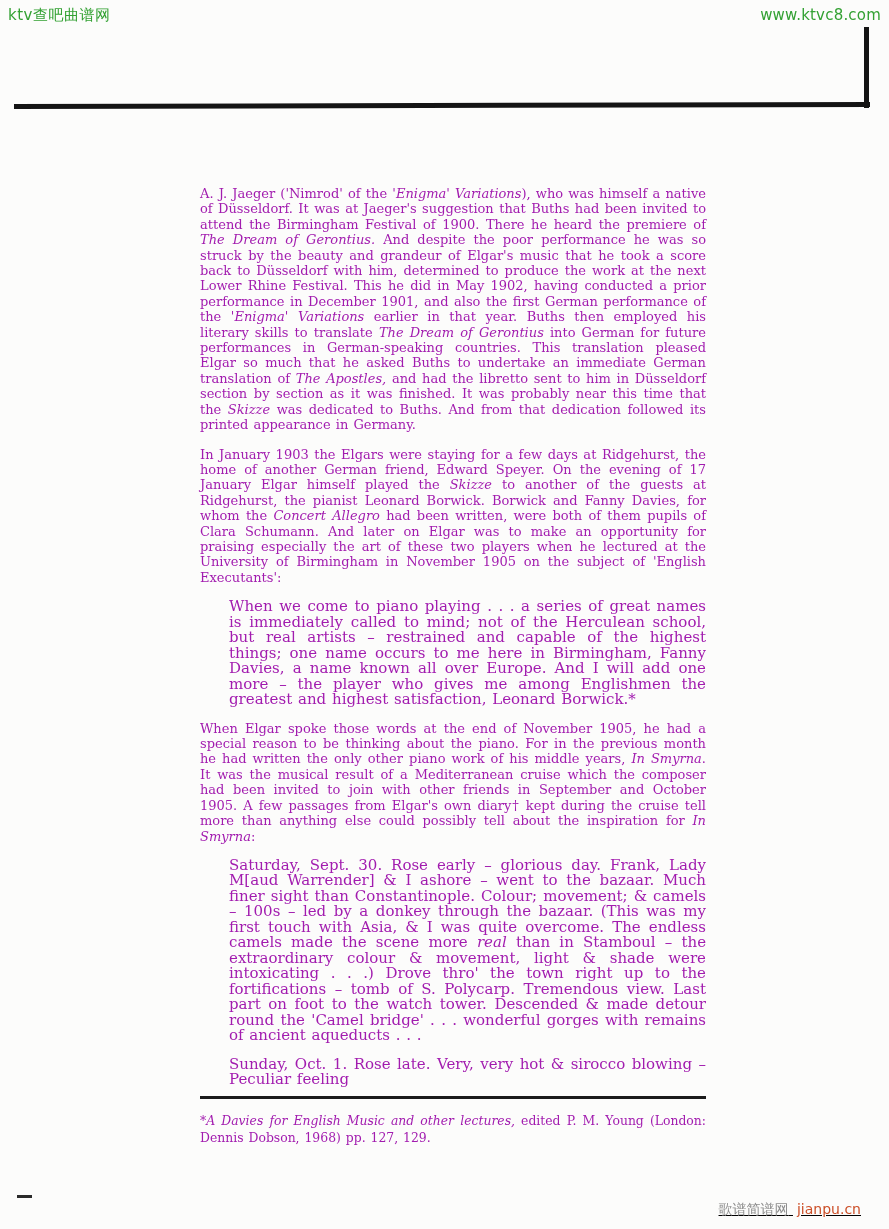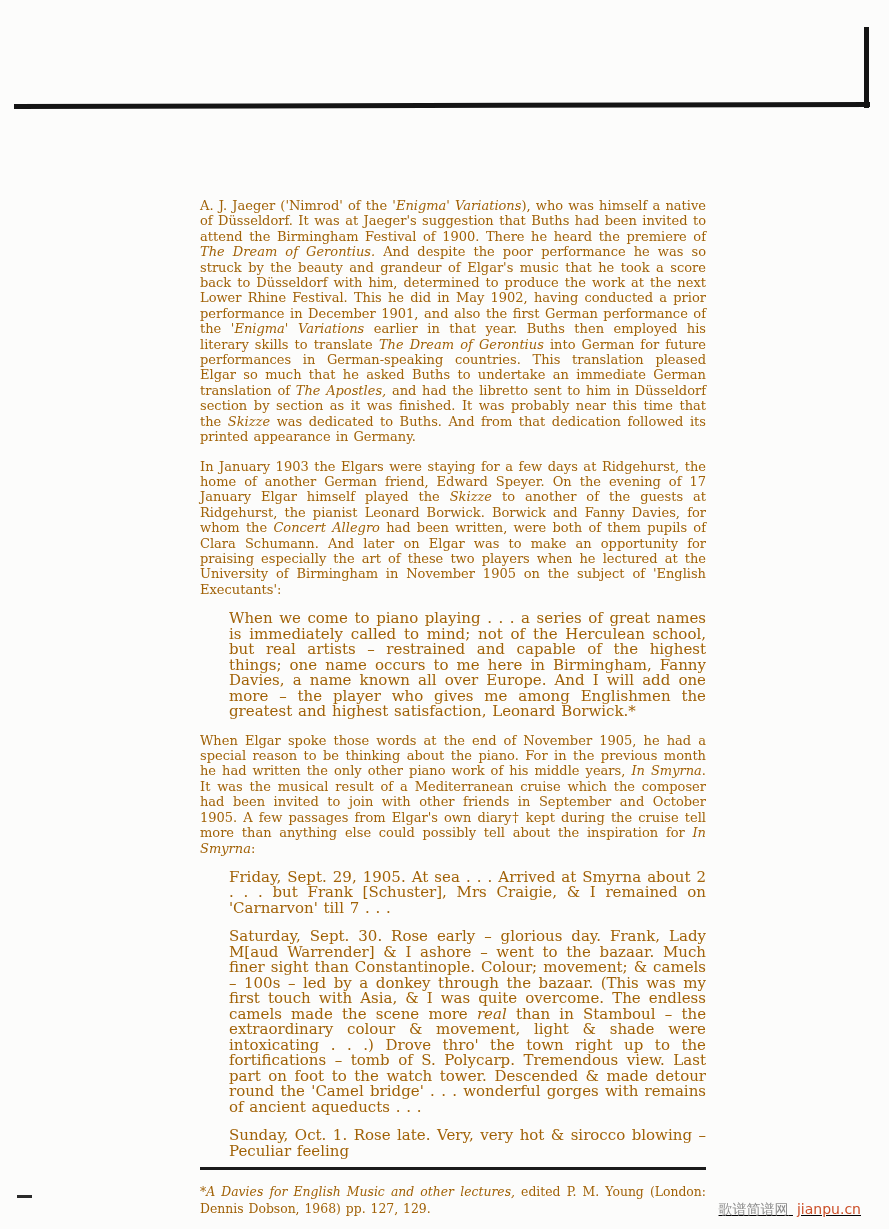--- a/index.html
+++ b/index.html
@@ -43,23 +43,23 @@
   .corner-dash {
     position: absolute;
     left: 17px; top: 1195px;
     width: 15px; height: 3px;
     background: #2a2a2a;
   }
 
   
   .text-block {
     position: absolute;
-    left: 200px; top: 198px;
+    left: 200px; top: 186px;
     width: 506px;
-    color: #a16207;
+    color: #a21caf;
   }
   .text-block p {
     margin: 0;
     text-align: justify;
     word-spacing: 1px;
   }
   p.body {
     font-size: 13px;
     line-height: 15.4px;
     margin-bottom: 14px;
@@ -92,35 +92,38 @@
     text-decoration: underline;
   }
   .wm-gray   { color: #8e8e8e; }
   .wm-orange { color: #cc4f28; margin-left: 4px; }
 </style>
 </head>
 <body>
 
 <div class="canvas">
 
+  <div class="site-header">
+    <span class="site-name">ktv查吧曲谱网</span>
+    <span class="site-url">www.ktvc8.com</span>
+  </div>
 
   <div class="border-v"></div>
   <div class="border-h"></div>
 
   <div class="text-block">
 
     <p class="body"><span>A. J. Jaeger ('Nimrod' of the </span><i>'Enigma' Variations</i><span>), who was himself a native of Düsseldorf. It was at Jaeger's suggestion that Buths had been invited to attend the Birmingham Festival of 1900. There he heard the premiere of </span><i>The Dream of Gerontius.</i><span> And despite the poor performance he was so struck by the beauty and grandeur of Elgar's music that he took a score back to Düsseldorf with him, determined to produce the work at the next Lower Rhine Festival. This he did in May 1902, having conducted a prior performance in December 1901, and also the first German performance of the </span><i>'Enigma' Variations</i><span> earlier in that year. Buths then employed his literary skills to translate </span><i>The Dream of Gerontius</i><span> into German for future performances in German-speaking countries. This translation pleased Elgar so much that he asked Buths to undertake an immediate German translation of </span><i>The Apostles,</i><span> and had the libretto sent to him in Düsseldorf section by section as it was finished. It was probably near this time that the </span><i>Skizze</i><span> was dedicated to Buths. And from that dedication followed its printed appearance in Germany.</span></p>
 
     <p class="body"><span>In January 1903 the Elgars were staying for a few days at Ridgehurst, the home of another German friend, Edward Speyer. On the evening of 17 January Elgar himself played the </span><i>Skizze</i><span> to another of the guests at Ridgehurst, the pianist Leonard Borwick. Borwick and Fanny Davies, for whom the </span><i>Concert Allegro</i><span> had been written, were both of them pupils of Clara Schumann. And later on Elgar was to make an opportunity for praising especially the art of these two players when he lectured at the University of Birmingham in November 1905 on the subject of 'English Executants':</span></p>
 
     <p class="quote"><span>When we come to piano playing . . . a series of great names is immediately called to mind; not of the Herculean school, but real artists – restrained and capable of the highest things; one name occurs to me here in Birmingham, Fanny Davies, a name known all over Europe. And I will add one more – the player who gives me among Englishmen the greatest and highest satisfaction, Leonard Borwick.*</span></p>
 
     <p class="body"><span>When Elgar spoke those words at the end of November 1905, he had a special reason to be thinking about the piano. For in the previous month he had written the only other piano work of his middle years, </span><i>In Smyrna</i><span>. It was the musical result of a Mediterranean cruise which the composer had been invited to join with other friends in September and October 1905. A few passages from Elgar's own diary† kept during the cruise tell more than anything else could possibly tell about the inspiration for </span><i>In Smyrna</i><span>:</span></p>
 
-    <p class="quote"><span>Friday, Sept. 29, 1905. At sea . . . Arrived at Smyrna about 2 . . . but Frank [Schuster], Mrs Craigie, &amp; I remained on 'Carnarvon' till 7 . . .</span></p>
 
     <p class="quote"><span>Saturday, Sept. 30. Rose early – glorious day. Frank, Lady M[aud Warrender] &amp; I ashore – went to the bazaar. Much finer sight than Constantinople. Colour; movement; &amp; camels – 100s – led by a donkey through the bazaar. (This was my first touch with Asia, &amp; I was quite overcome. The endless camels made the scene more </span><i>real</i><span> than in Stamboul – the extraordinary colour &amp; movement, light &amp; shade were intoxicating . . .) Drove thro' the town right up to the fortifications – tomb of S. Polycarp. Tremendous view. Last part on foot to the watch tower. Descended &amp; made detour round the 'Camel bridge' . . . wonderful gorges with remains of ancient aqueducts . . .</span></p>
 
     <p class="quote last"><span>Sunday, Oct. 1. Rose late. Very, very hot &amp; sirocco blowing – Peculiar feeling</span></p>
 
     <div class="fn-rule"></div>
 
     <p class="footnote"><span>*</span><i>A Davies for English Music and other lectures,</i><span> edited P. M. Young (London: Dennis Dobson, 1968) pp. 127, 129.</span></p>
 
 

